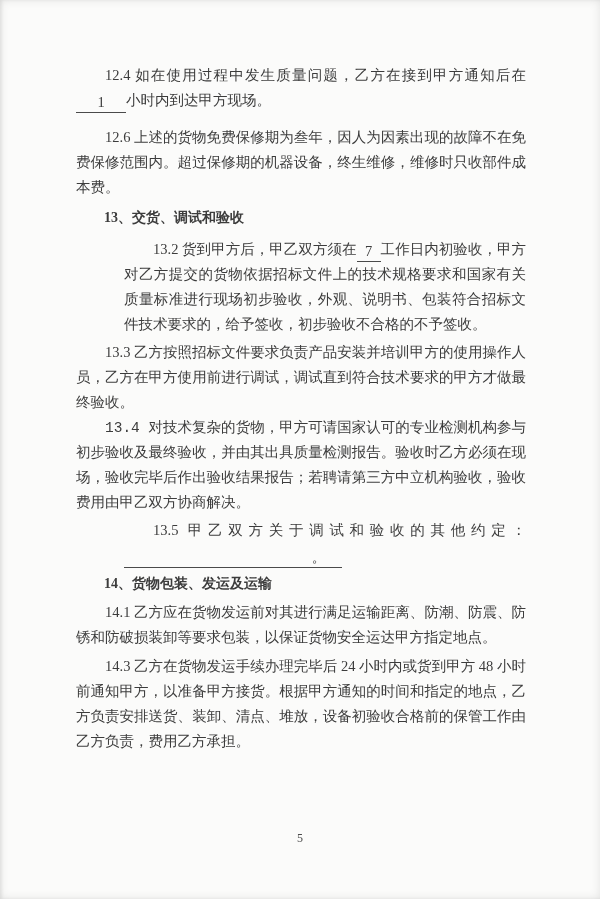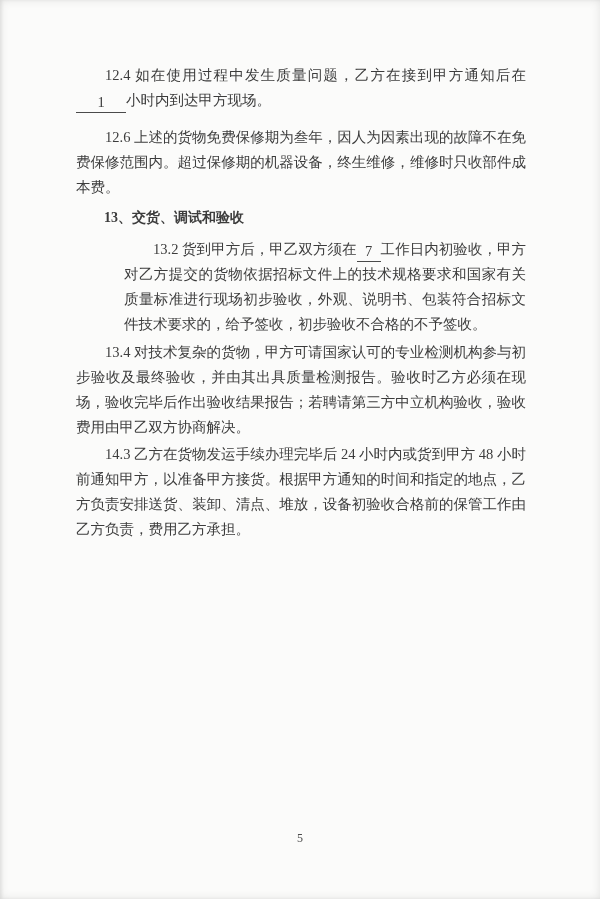--- a/index.html
+++ b/index.html
@@ -30,21 +30,21 @@
   .heading {
     font-weight: bold;
     font-size: 14px;
     text-indent: 2em;
   }
   .mb12 { margin-bottom: 12px; }
   .mb7  { margin-bottom: 7px; }
   .mb5  { margin-bottom: 5px; }
   .mb4  { margin-bottom: 4px; }
   .mb3  { margin-bottom: 3px; margin-left: 48px; }
-  .mb2  { margin-bottom: 2px; }
+  .mb2  { margin-bottom: 2px; font-family: Liberation Mono, monospace; }
   .mb1  { margin-bottom: 1px; }
   .mb0  { margin-bottom: 0; }
   .blank {
     display: inline-block;
     border-bottom: 1px solid #4a4a4a;
     text-align: center;
     text-indent: 0;
     line-height: 20px;
     vertical-align: bottom;
   }
@@ -74,25 +74,29 @@
     <p class="para mb12"><span>12.4 如在使用过程中发生质量问题，乙方在接到甲方通知后在</span><span class="blank blank-hours">1</span><span>小时内到达甲方现场。</span></p>
 
 
     <p class="para mb5">12.6 上述的货物免费保修期为叁年，因人为因素出现的故障不在免费保修范围内。超过保修期的机器设备，终生维修，维修时只收部件成本费。</p>
 
     <h3 class="heading mb7">13、交货、调试和验收</h3>
 
 
     <p class="para mb3"><span>13.2 货到甲方后，甲乙双方须在</span><span class="blank blank-days">7</span><span>工作日内初验收，甲方对乙方提交的货物依据招标文件上的技术规格要求和国家有关质量标准进行现场初步验收，外观、说明书、包装符合招标文件技术要求的，给予签收，初步验收不合格的不予签收。</span></p>
 
+    <p class="para mb1">13.3 乙方按照招标文件要求负责产品安装并培训甲方的使用操作人员，乙方在甲方使用前进行调试，调试直到符合技术要求的甲方才做最终验收。</p>
 
     <p class="para mb2">13.4 对技术复杂的货物，甲方可请国家认可的专业检测机构参与初步验收及最终验收，并由其出具质量检测报告。验收时乙方必须在现场，验收完毕后作出验收结果报告；若聘请第三方中立机构验收，验收费用由甲乙双方协商解决。</p>
 
+    <p class="para mb3"><span>13.5 甲乙双方关于调试和验收的其他约定：</span><span class="blank blank-long">。</span></p>
 
+    <h3 class="heading mb4">14、货物包装、发运及运输</h3>
 
+    <p class="para mb4">14.1 乙方应在货物发运前对其进行满足运输距离、防潮、防震、防锈和防破损装卸等要求包装，以保证货物安全运达甲方指定地点。</p>
 
 
     <p class="para mb0">14.3 乙方在货物发运手续办理完毕后 24 小时内或货到甲方 48 小时前通知甲方，以准备甲方接货。根据甲方通知的时间和指定的地点，乙方负责安排送货、装卸、清点、堆放，设备初验收合格前的保管工作由乙方负责，费用乙方承担。</p>
 
   </div>
 
   <div class="page-number">5</div>
 </div>
 
 </body></html>

